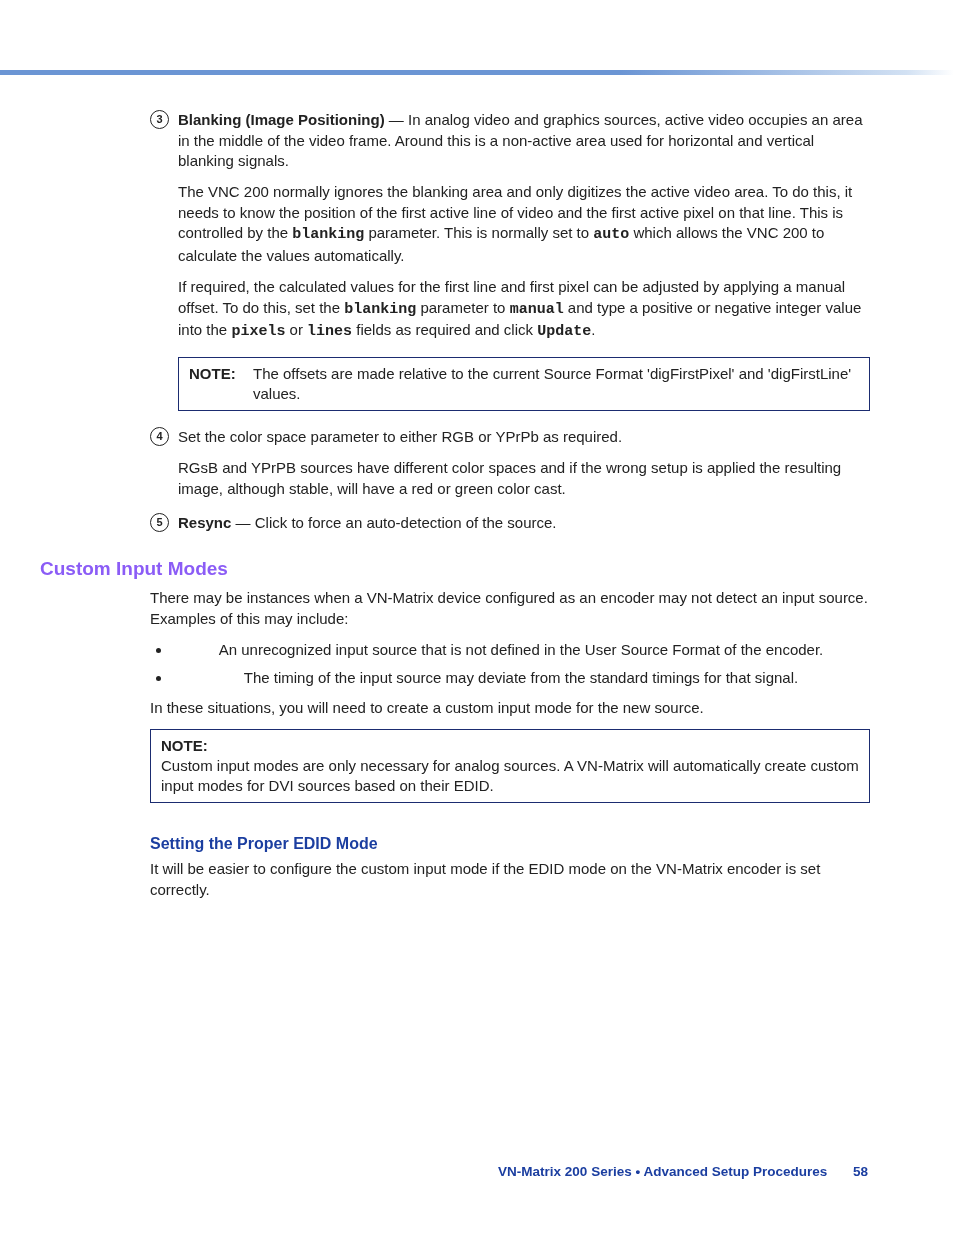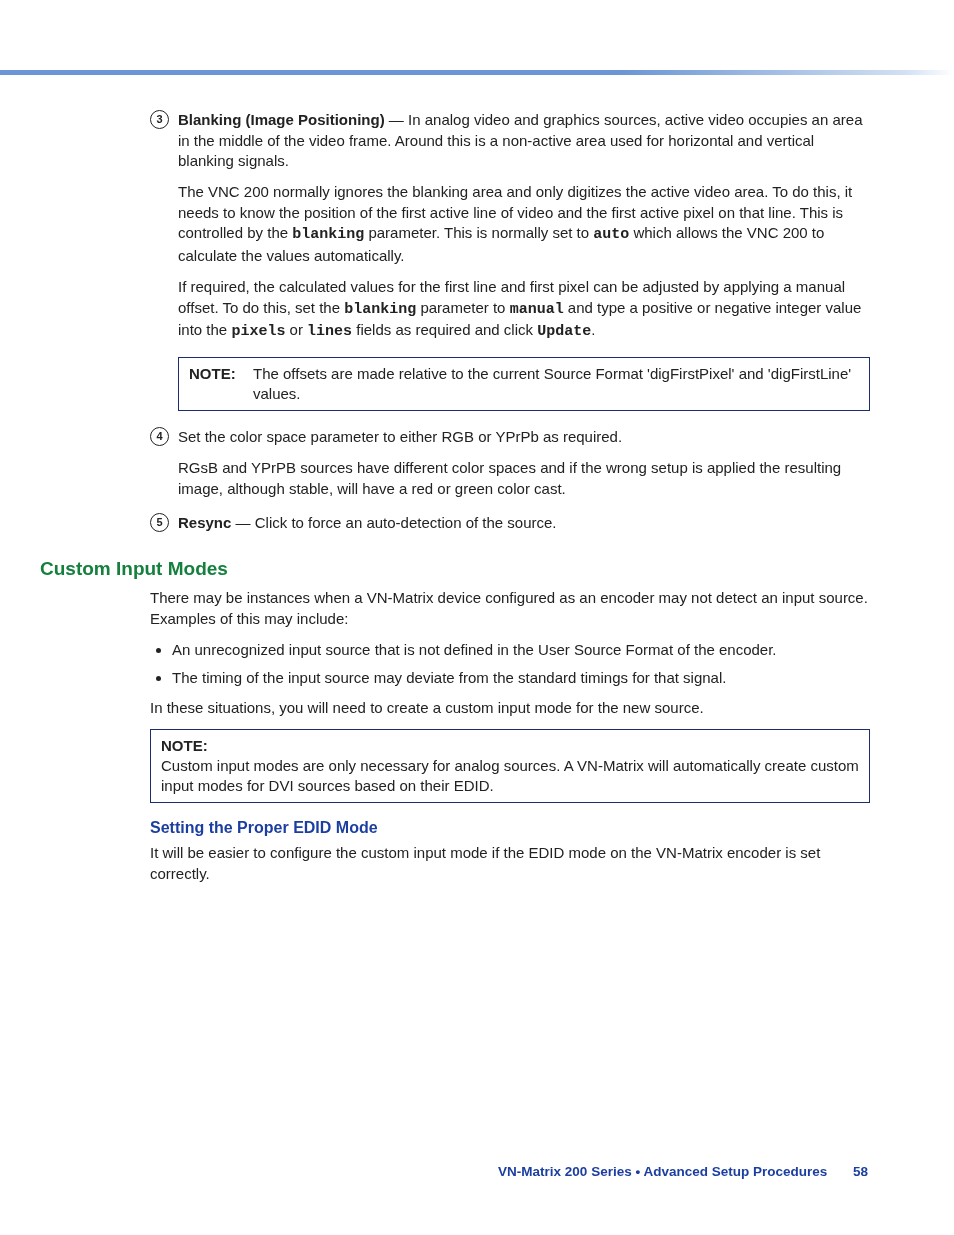--- a/index.html
+++ b/index.html
@@ -59,33 +59,33 @@
     margin: 6px 0 16px 28px;
     line-height: 1.35;
   }
   .note-box .note-grid {
     display: grid;
     grid-template-columns: 58px 1fr;
     column-gap: 6px;
   }
   .note-label { font-weight: 700; }
   h2.section-title {
-    color: #15803d;
+    color: #8b5cf6;
     font-size: 19px;
     font-weight: 700;
     margin: 24px 0 8px -110px;
   }
   h3.subsection-title {
     color: #1b3ea0;
     font-size: 16px;
     font-weight: 700;
-    margin: 16px 0 6px 0;
+    margin: 32px 0 6px 0;
   }
   .bullets { margin: 6px 0 10px 0; padding-left: 22px; }
-  .bullets li { margin-bottom: 8px; line-height: 1.35; }
+  .bullets li { margin-bottom: 8px; line-height: 1.35; text-align: center; }
   .note-box-wide {
     border: 1px solid #1b2c70;
     padding: 6px 10px;
     margin: 10px 0 16px 0;
     line-height: 1.35;
   }
   .footer {
     position: absolute;
     bottom: 56px;
     right: 86px;

